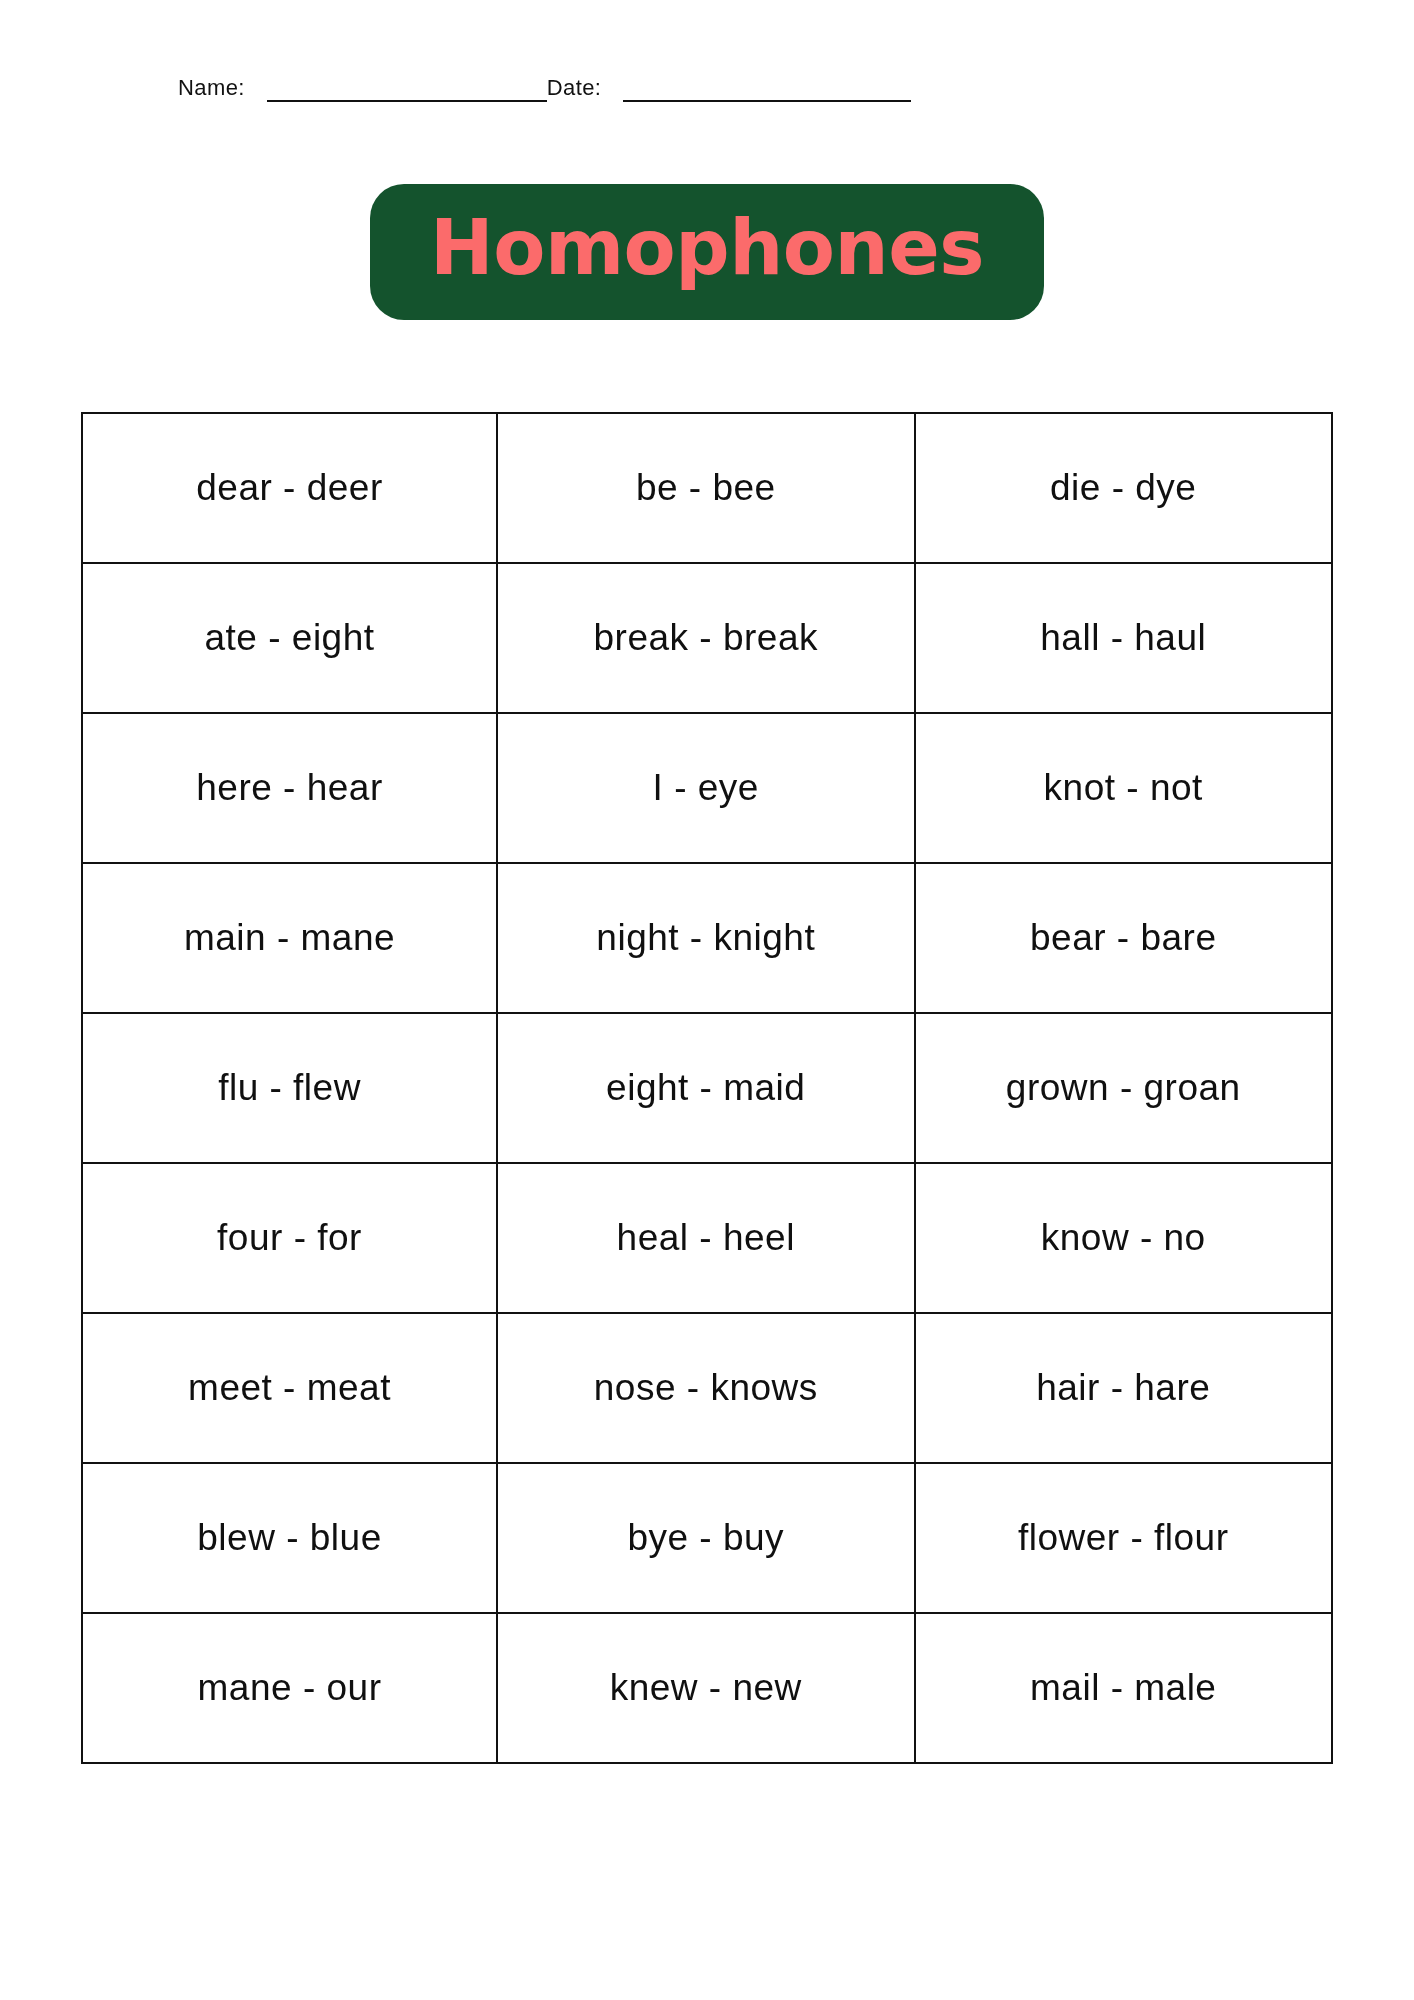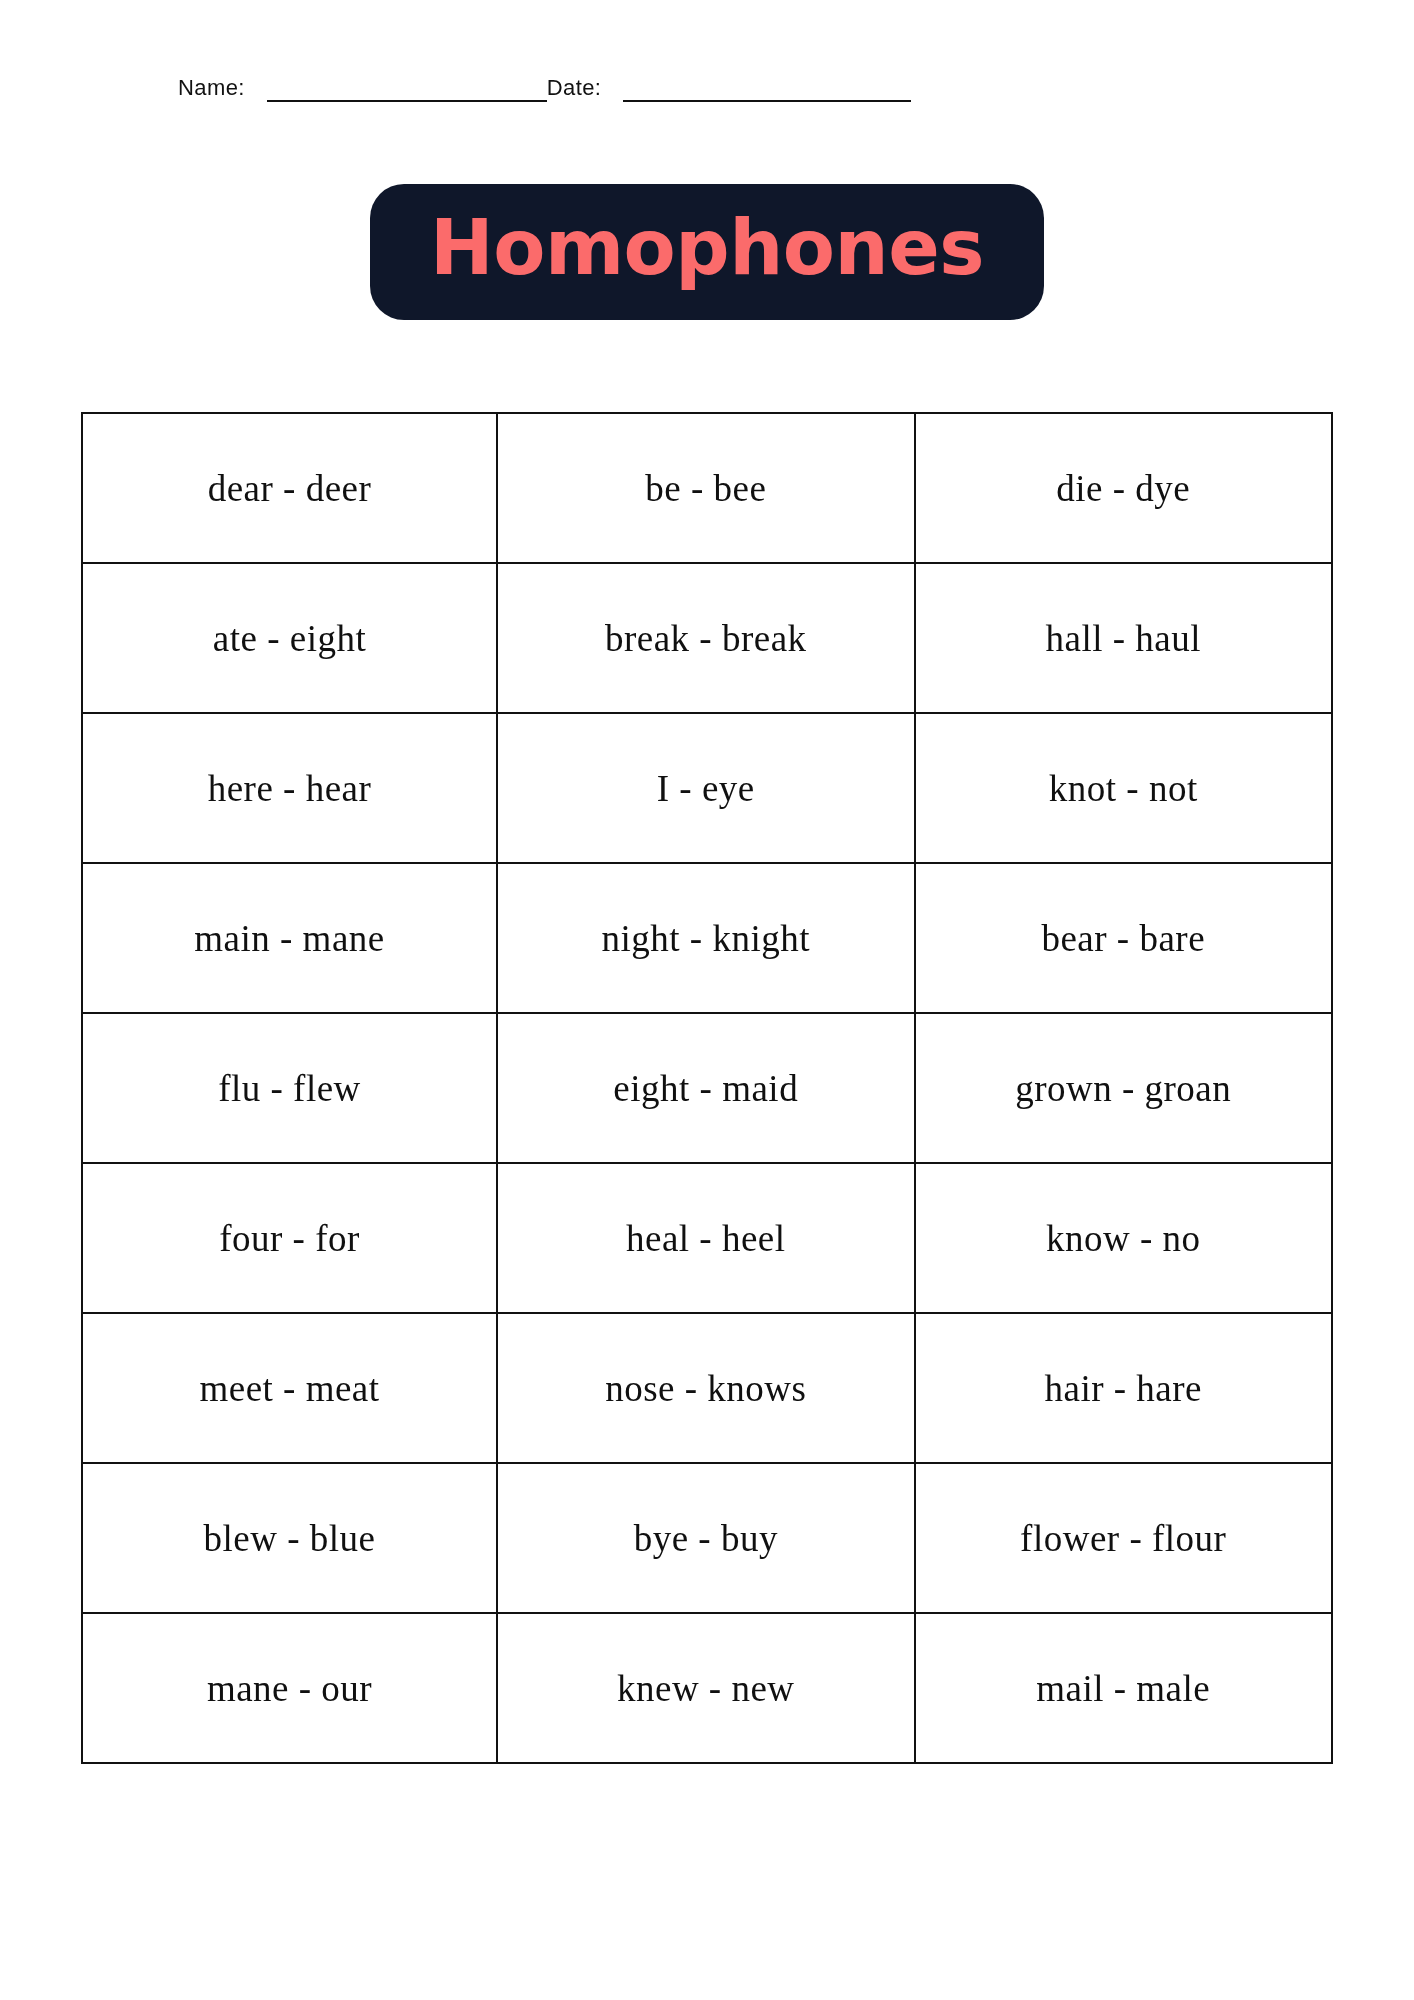--- a/index.html
+++ b/index.html
@@ -53,21 +53,21 @@
   
   .title-wrap {
     position: absolute;
     top: 184px;
     left: 0;
     width: 1414px;
     display: flex;
     justify-content: center;
   }
   .title-pill {
-    background: #0f172a;
+    background: #14532d;
     border-radius: 34px;
     padding: 26px 60px 34px 60px;
     display: inline-block;
   }
   .title-text {
     font-family: "DejaVu Sans", sans-serif;
     font-size: 76px;
     font-weight: 700;
     color: #fb6b6b;
     line-height: 1;
@@ -89,21 +89,21 @@
     height: 148px;
     text-align: center;
     vertical-align: middle;
     padding: 0 6px;
   }
   .sheet-table td:nth-child(1) { width: 33.2%; }
   .sheet-table td:nth-child(2) { width: 33.4%; }
   .sheet-table td:nth-child(3) { width: 33.4%; }
 
   .pair {
-    font-family: Liberation Serif, serif;
+    font-family: Liberation Sans, sans-serif;
     font-size: 37px;
     font-weight: 400;
     color: #101010;
     letter-spacing: 0.5px;
     white-space: nowrap;
   }
 </style>
 </head>
 <body>
 

